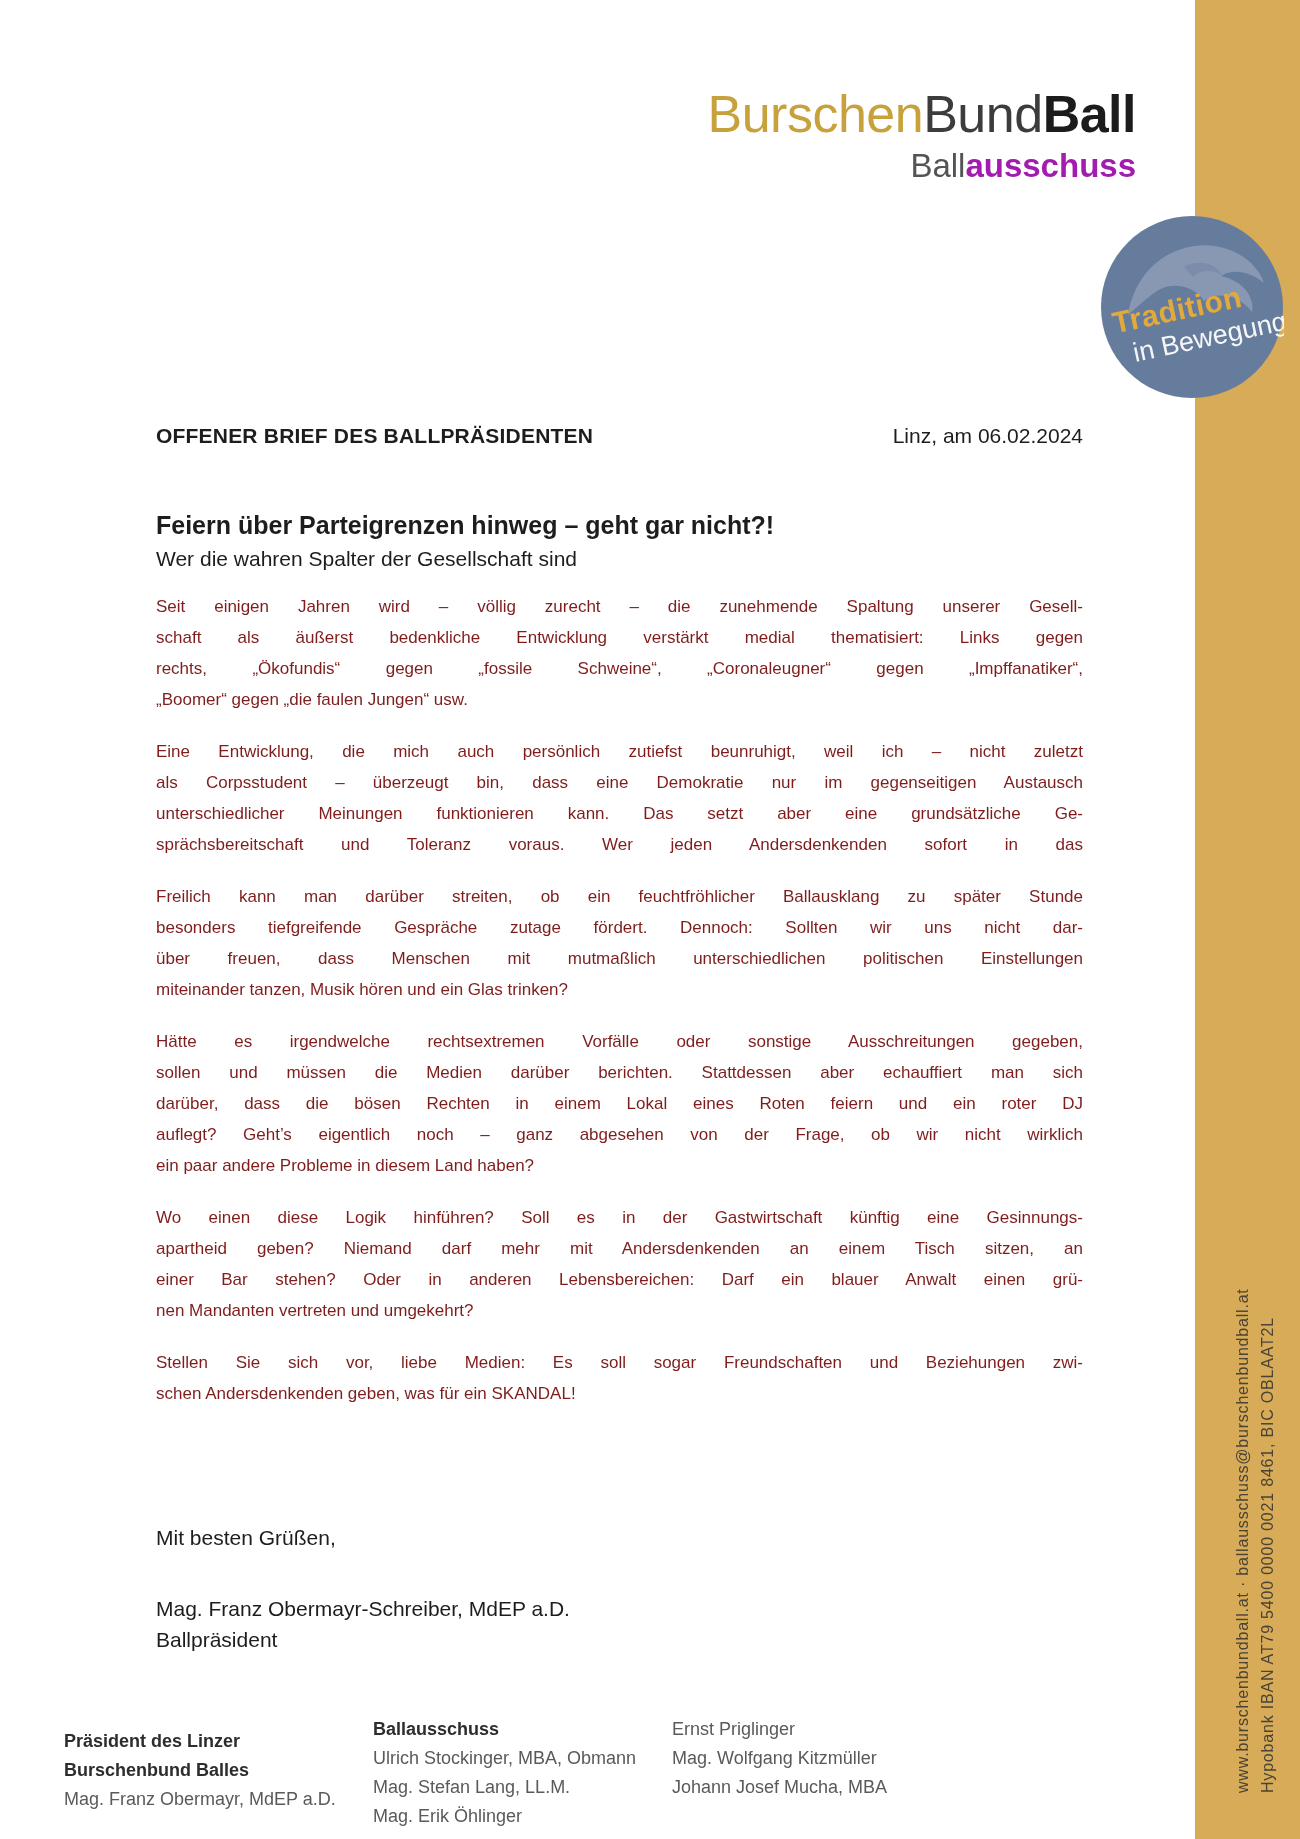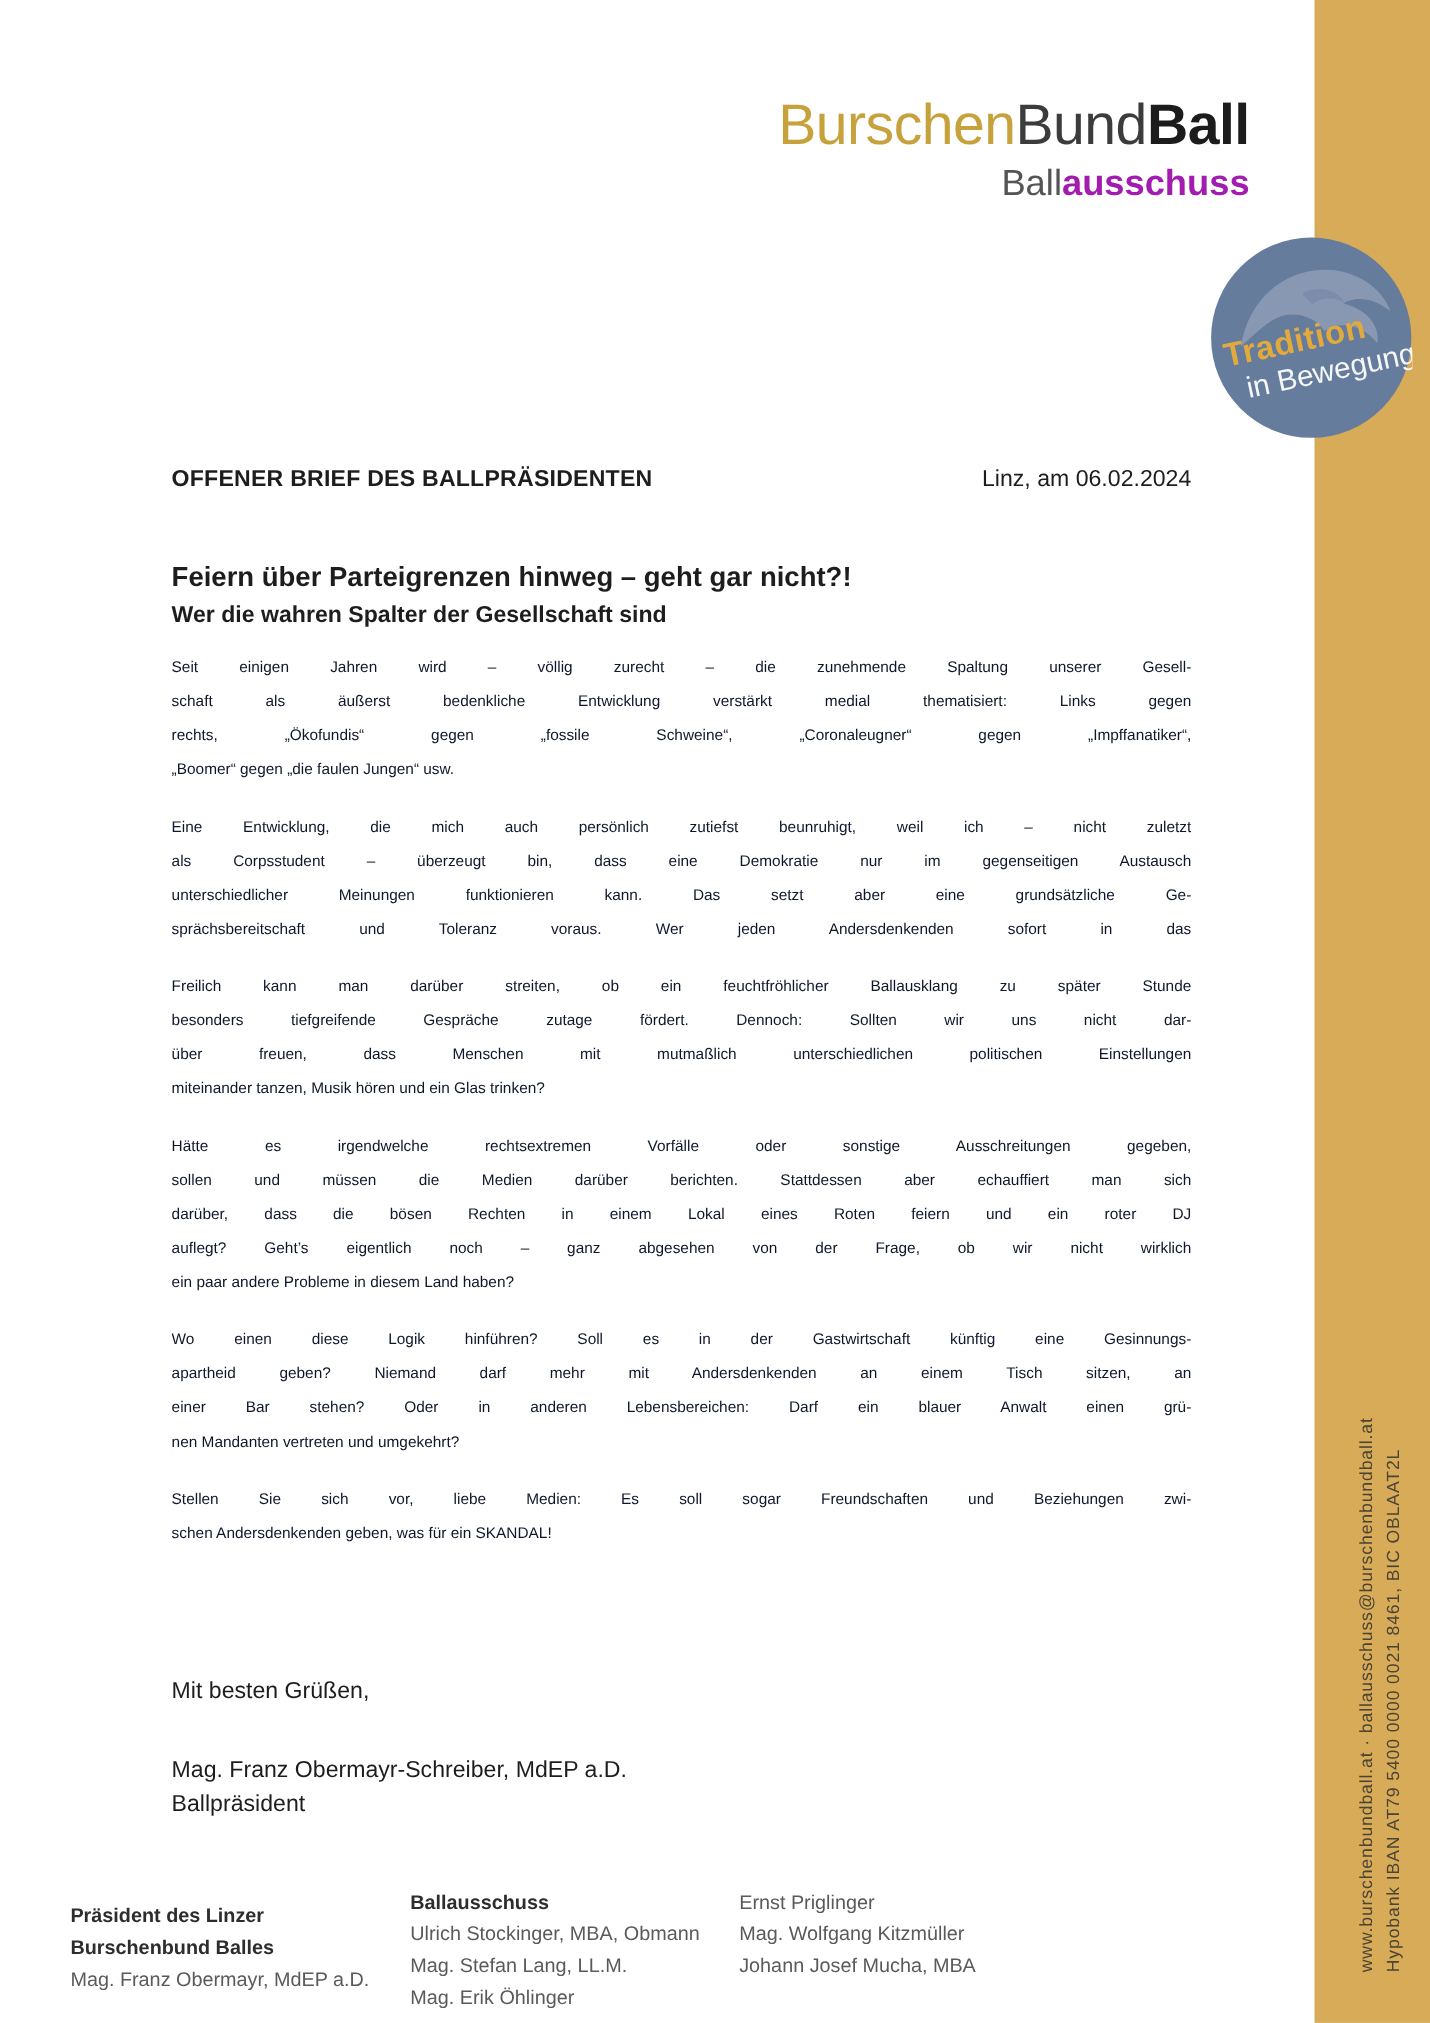--- a/index.html
+++ b/index.html
@@ -53,26 +53,26 @@
     position: absolute; left: 156px; top: 424px; width: 927px;
     display: flex; justify-content: space-between; align-items: baseline;
     font-size: 21px; color: #1d1d1d;
   }
   .subject { font-weight: 700; letter-spacing: 0.2px; }
   .date { font-weight: 400; }
 
   
   .title-block { position: absolute; left: 156px; top: 509px; color: #1d1d1d; }
   .headline { font-size: 25px; font-weight: 700; line-height: 33px; margin: 0; }
-  .subheadline { font-size: 21px; font-weight: 700; line-height: 28px; margin: 3px 0 12px 0; }
+  .subheadline { font-size: 21px; font-weight: 400; line-height: 28px; margin: 3px 0 12px 0; }
 
   
   .body-text {
     position: absolute; left: 156px; top: 591px; width: 927px;
-    font-size: 14px; color: #0f172a;
+    font-size: 17px; color: #7f1d1d;
   }
   .para { margin: 0 0 21px 0; }
   .jline {
     line-height: 31px; height: 31px; overflow: hidden;
     text-align: justify; text-align-last: justify;
   }
   .jline.last { text-align-last: left; }
 
   
   .closing { position: absolute; left: 156px; top: 1522px; font-size: 21px; line-height: 31px; color: #1d1d1d; }

